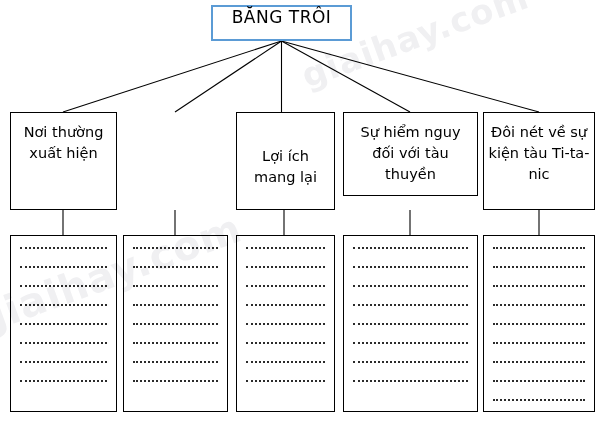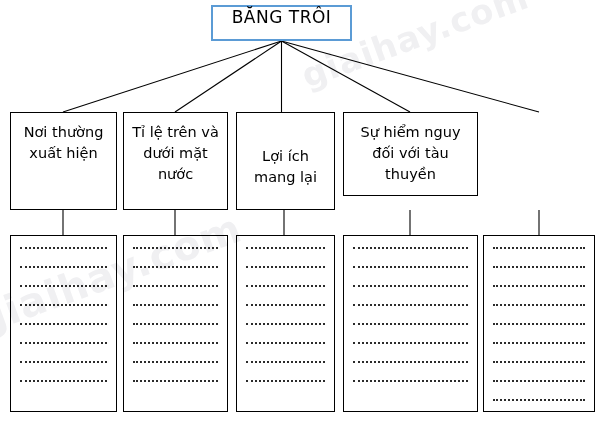--- a/index.html
+++ b/index.html
@@ -113,28 +113,28 @@
     </g>
   </svg>
 
   <div class="node root-node" style="left:211px; top:5px; width:141px; height:36px;">
     <span class="root-label">BĂNG TRÔI</span>
   </div>
 
   <div class="node branch-node" style="left:10px; top:112px; width:107px; height:98px;">
     <span class="branch-label">Nơi thường xuất hiện</span>
   </div>
-  <div class="node branch-node" style="left:123px; top:112px; width:105px; height:98px;">
-    <span class="branch-label">Tỉ lệ trên và dưới mặt nước</span>
-  </div>
   <div class="node branch-node" style="left:236px; top:112px; width:99px; height:98px; padding-top:33px;">
     <span class="branch-label">Lợi ích mang lại</span>
   </div>
   <div class="node branch-node" style="left:343px; top:112px; width:135px; height:84px;">
     <span class="branch-label">Sự hiểm nguy đối với tàu thuyền</span>
+  </div>
+  <div class="node branch-node" style="left:483px; top:112px; width:112px; height:98px;">
+    <span class="branch-label">Đôi nét về sự kiện tàu Ti-ta-nic</span>
   </div>
 
   <div class="node answer-node" style="left:10px; top:235px; width:107px; height:177px;">
       <div class="dots-row"></div>
       <div class="dots-row"></div>
       <div class="dots-row"></div>
       <div class="dots-row"></div>
       <div class="dots-row"></div>
       <div class="dots-row"></div>
       <div class="dots-row"></div>

